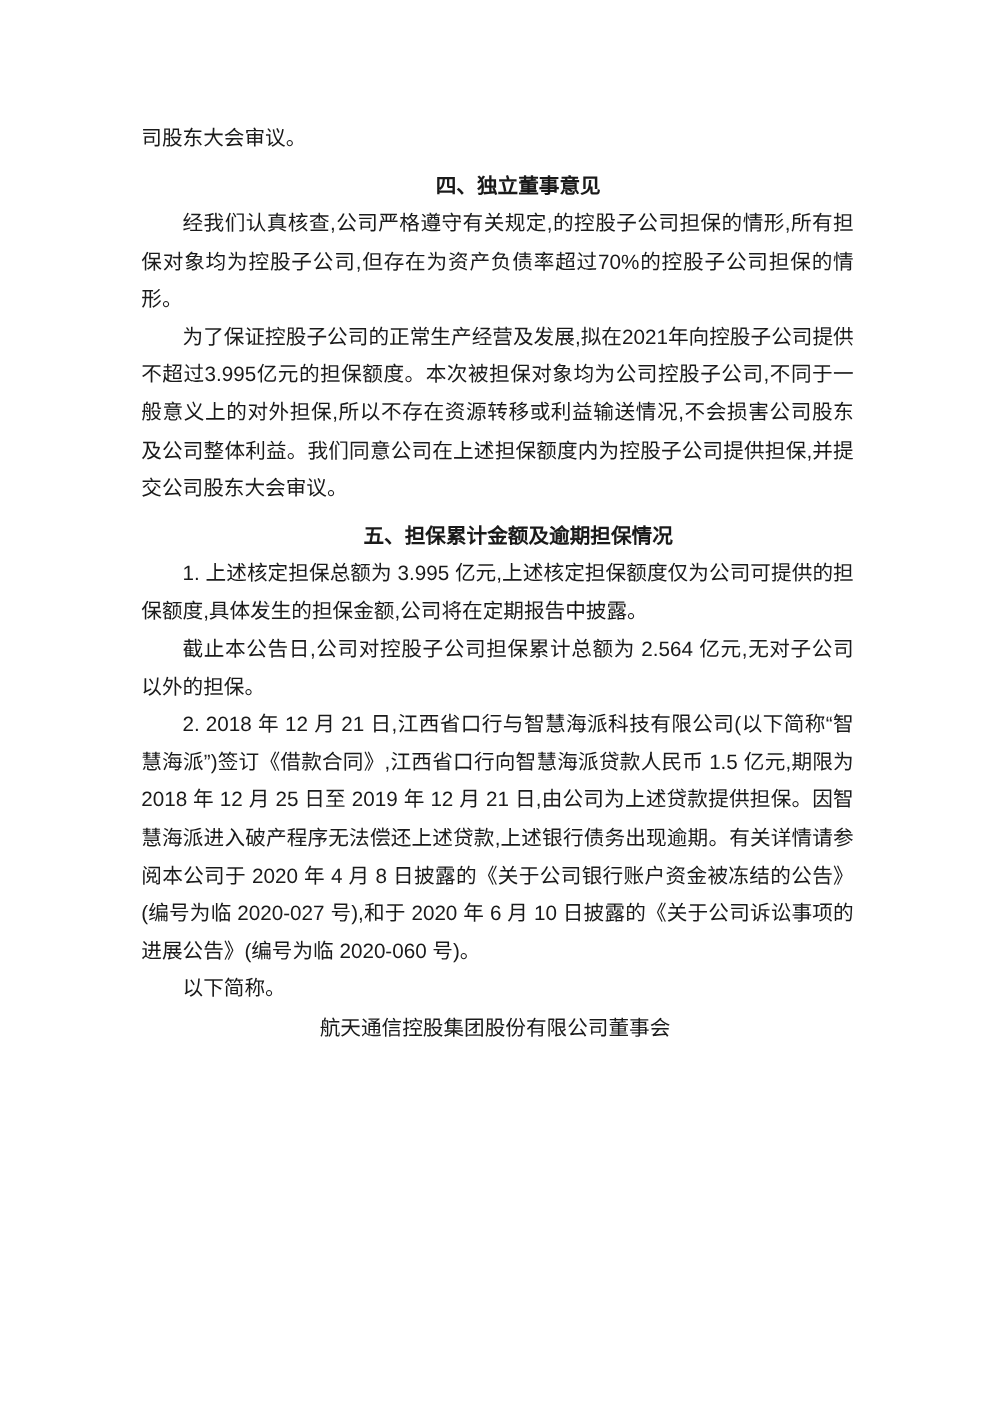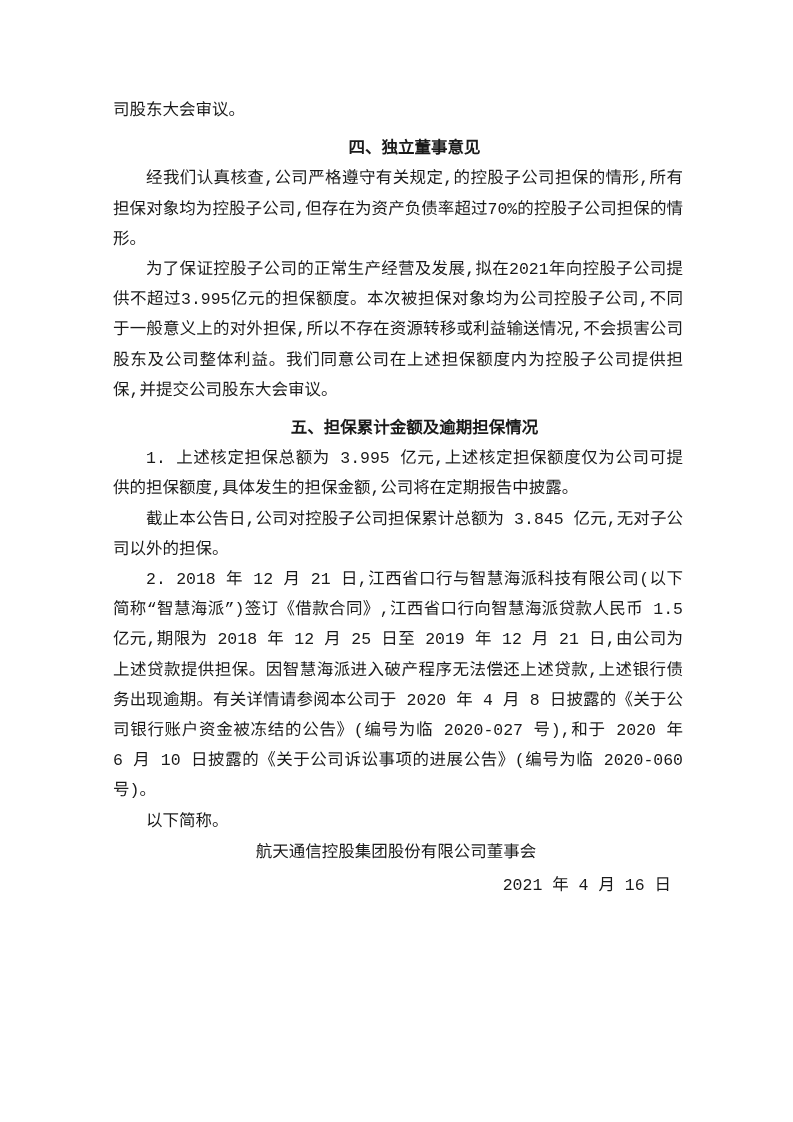--- a/index.html
+++ b/index.html
@@ -6,21 +6,21 @@
     margin: 0;
     padding: 0;
     background: #ffffff;
   }
   .page {
     position: relative;
     width: 793px;
     height: 1122px;
     background: #ffffff;
     overflow: hidden;
-    font-family: Liberation Mono, monospace;
+    font-family: Liberation Sans, sans-serif;
     border-radius: 23px;
   }
   .content {
     position: absolute;
     left: 113px;
     top: 96px;
     width: 570px;
     color: #1a1a1a;
     font-size: 16.5px;
     line-height: 30.2px;
@@ -59,19 +59,18 @@
 <body>
 
 <div class="page">
   <div class="content">
     <p class="para-noindent">司股东大会审议。</p>
     <p class="heading">四、独立董事意见</p>
     <p class="para-indent">经我们认真核查,公司严格遵守有关规定,的控股子公司担保的情形,所有担保对象均为控股子公司,但存在为资产负债率超过70%的控股子公司担保的情形。</p>
     <p class="para-indent">为了保证控股子公司的正常生产经营及发展,拟在2021年向控股子公司提供不超过3.995亿元的担保额度。本次被担保对象均为公司控股子公司,不同于一般意义上的对外担保,所以不存在资源转移或利益输送情况,不会损害公司股东及公司整体利益。我们同意公司在上述担保额度内为控股子公司提供担保,并提交公司股东大会审议。</p>
     <p class="heading">五、担保累计金额及逾期担保情况</p>
     <p class="para-indent">1. 上述核定担保总额为 3.995 亿元,上述核定担保额度仅为公司可提供的担保额度,具体发生的担保金额,公司将在定期报告中披露。</p>
-    <p class="para-indent">截止本公告日,公司对控股子公司担保累计总额为 3.845 亿元,无对子公司以外的担保。</p>
+    <p class="para-indent">截止本公告日,公司对控股子公司担保累计总额为 2.564 亿元,无对子公司以外的担保。</p>
     <p class="para-indent">2. 2018 年 12 月 21 日,江西省口行与智慧海派科技有限公司(以下简称“智慧海派”)签订《借款合同》,江西省口行向智慧海派贷款人民币 1.5 亿元,期限为 2018 年 12 月 25 日至 2019 年 12 月 21 日,由公司为上述贷款提供担保。因智慧海派进入破产程序无法偿还上述贷款,上述银行债务出现逾期。有关详情请参阅本公司于 2020 年 4 月 8 日披露的《关于公司银行账户资金被冻结的公告》(编号为临 2020-027 号),和于 2020 年 6 月 10 日披露的《关于公司诉讼事项的进展公告》(编号为临 2020-060 号)。</p>
     <p class="para-indent">以下简称。</p>
     <p class="signature">航天通信控股集团股份有限公司董事会</p>
-    <p class="date">2021 年 4 月 16 日</p>
   </div>
 </div>
 
 </body></html>

